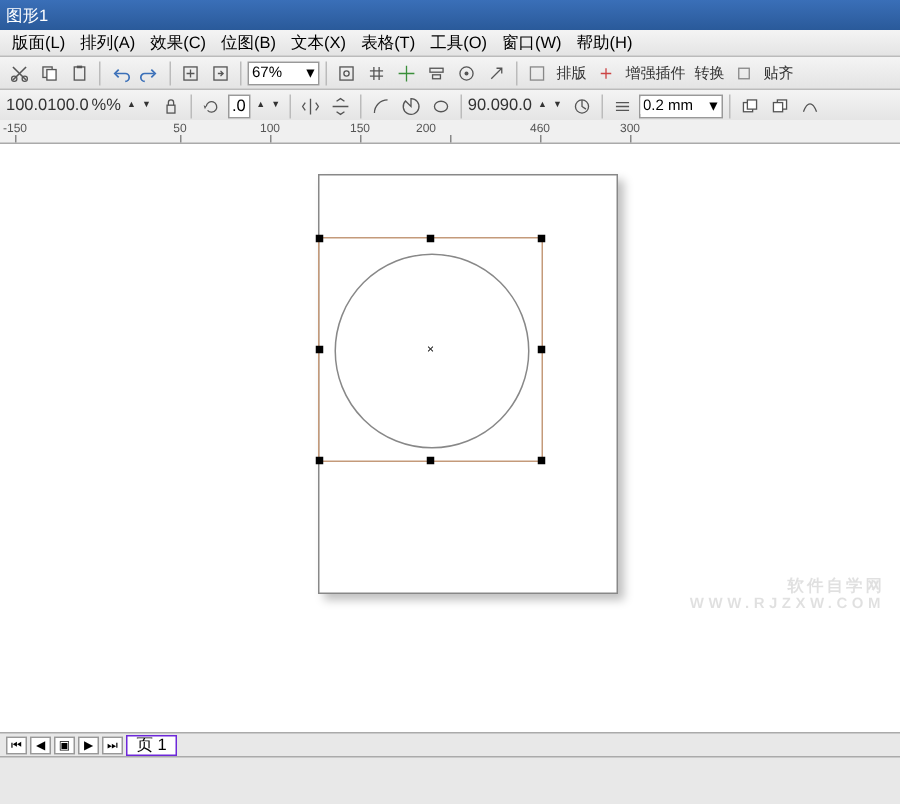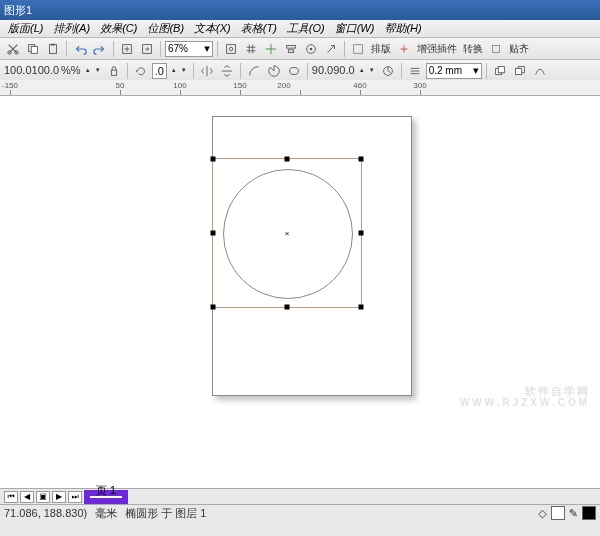--- a/index.html
+++ b/index.html
@@ -2,21 +2,21 @@
 <html><head>
 <meta charset="utf-8">
 <style>
 * { margin:0; padding:0; box-sizing:border-box; font-family:"Microsoft YaHei",SimSun,Arial,sans-serif; font-size:11px; }
 body { width:600px; height:536px; background:#e8e8e8; overflow:hidden; position:relative; }
 
 .titlebar { height:20px; background:linear-gradient(#3a6fb8,#2a5a9a); display:flex; align-items:center; padding:0 4px; color:#fff; }
 .titlebar .tt { font-size:11px; }
 
 .menubar { height:18px; background:linear-gradient(#f4f4f4,#e4e4e4); border-bottom:1px solid #bbb; display:flex; align-items:center; padding:0 4px; gap:2px; }
-.menubar .mi { padding:1px 4px; font-size:11px; cursor:default; color:#000;font-style:italic; }
+.menubar .mi { padding:1px 4px; font-size:11px; cursor:default; color:#000; }
 
 .toolbar1,.toolbar2 { height:22px; background:linear-gradient(#f4f4f4,#e4e4e4); border-bottom:1px solid #bbb; display:flex; align-items:center; padding:0 4px; gap:2px; }
 .sep { width:1px; height:16px; background:#bbb; margin:0 2px; }
 .tbtn { width:18px; height:18px; display:flex; align-items:center; justify-content:center; cursor:default; border:1px solid transparent; }
 .tbtn svg { width:14px; height:14px; }
 .zoom-box { height:16px; display:flex; align-items:center; border:1px solid #999; background:#fff; }
 .zoom-box input { width:36px; border:none; outline:none; font-size:10px; padding:0 2px; }
 .zoom-box .dd { width:10px; height:14px; display:flex; align-items:center; justify-content:center; cursor:default; }
 .tlabel { font-size:10px; color:#333; padding:0 2px; }
 
@@ -33,21 +33,21 @@
 .selbox { position:absolute; left:212px; top:62px; width:150px; height:150px; border:1px solid #c49a7a; background:rgba(255,255,255,0.3); }
 .circle { position:absolute; left:10px; top:10px; width:130px; height:130px; border:1px solid #888; border-radius:50%; }
 .handle { position:absolute; width:5px; height:5px; background:#000; transform:translate(-50%,-50%); }
 .center-x { position:absolute; left:50%; top:50%; transform:translate(-50%,-50%); font-size:8px; color:#000; }
 
 .watermark { position:absolute; right:10px; bottom:80px; font-size:20px; font-weight:bold; color:rgba(0,0,0,0.12); letter-spacing:2px; text-align:right; line-height:1.1; }
 .watermark .wl2 { font-size:10px; letter-spacing:3px; }
 
 .tabbar { position:absolute; bottom:32px; left:0; right:0; height:16px; background:#e8e8e8; border-top:1px solid #aaa; display:flex; align-items:center; padding:0 4px; gap:2px; font-size:10px; }
 .tabbar .navbtn { width:14px; height:12px; border:1px solid #999; background:#fff; display:flex; align-items:center; justify-content:center; font-size:8px; cursor:default; }
-.tabbar .tab { height:14px; padding:0 6px; background:#fff; border:6px solid #6d28d9; display:flex; align-items:flex-end; cursor:default; }
+.tabbar .tab { height:14px; padding:0 6px; background:#fff; border:1px solid #6d28d9; display:flex; align-items:center; cursor:default; }
 
 .statusbar { position:absolute; bottom:0; left:0; right:0; height:32px; background:#e8e8e8; border-top:1px solid #aaa; display:flex; flex-direction:column; }
 .statusbar .row { display:flex; align-items:center; height:16px; padding:0 4px; font-size:10px; color:#333; gap:8px; }
 .swatch { width:14px; height:14px; border:1px solid #666; }
 .statusbar .right { margin-left:auto; display:flex; align-items:center; gap:4px; }
 </style>
 </head>
 <body>
 
 <div class="titlebar">
@@ -320,24 +320,13 @@
   <div class="navbtn">◀</div>
   <div class="navbtn">▣</div>
   <div class="navbtn">▶</div>
   <div class="navbtn">⏭</div>
   <div class="tab">
       <span>页 1</span>
     </div>
 </div>
 
 <div class="statusbar">
-  <div class="row">
-    <span>71.086, 188.830)</span>
-    <span>毫米</span>
-    <span>椭圆形 于 图层 1</span>
-    <div class="right">
-      <span>◇</span>
-      <div class="swatch" style="background:#fff"></div>
-      <span>✎</span>
-      <div class="swatch" style="background:#000"></div>
-    </div>
-  </div>
 </div>
 
 </body></html>

